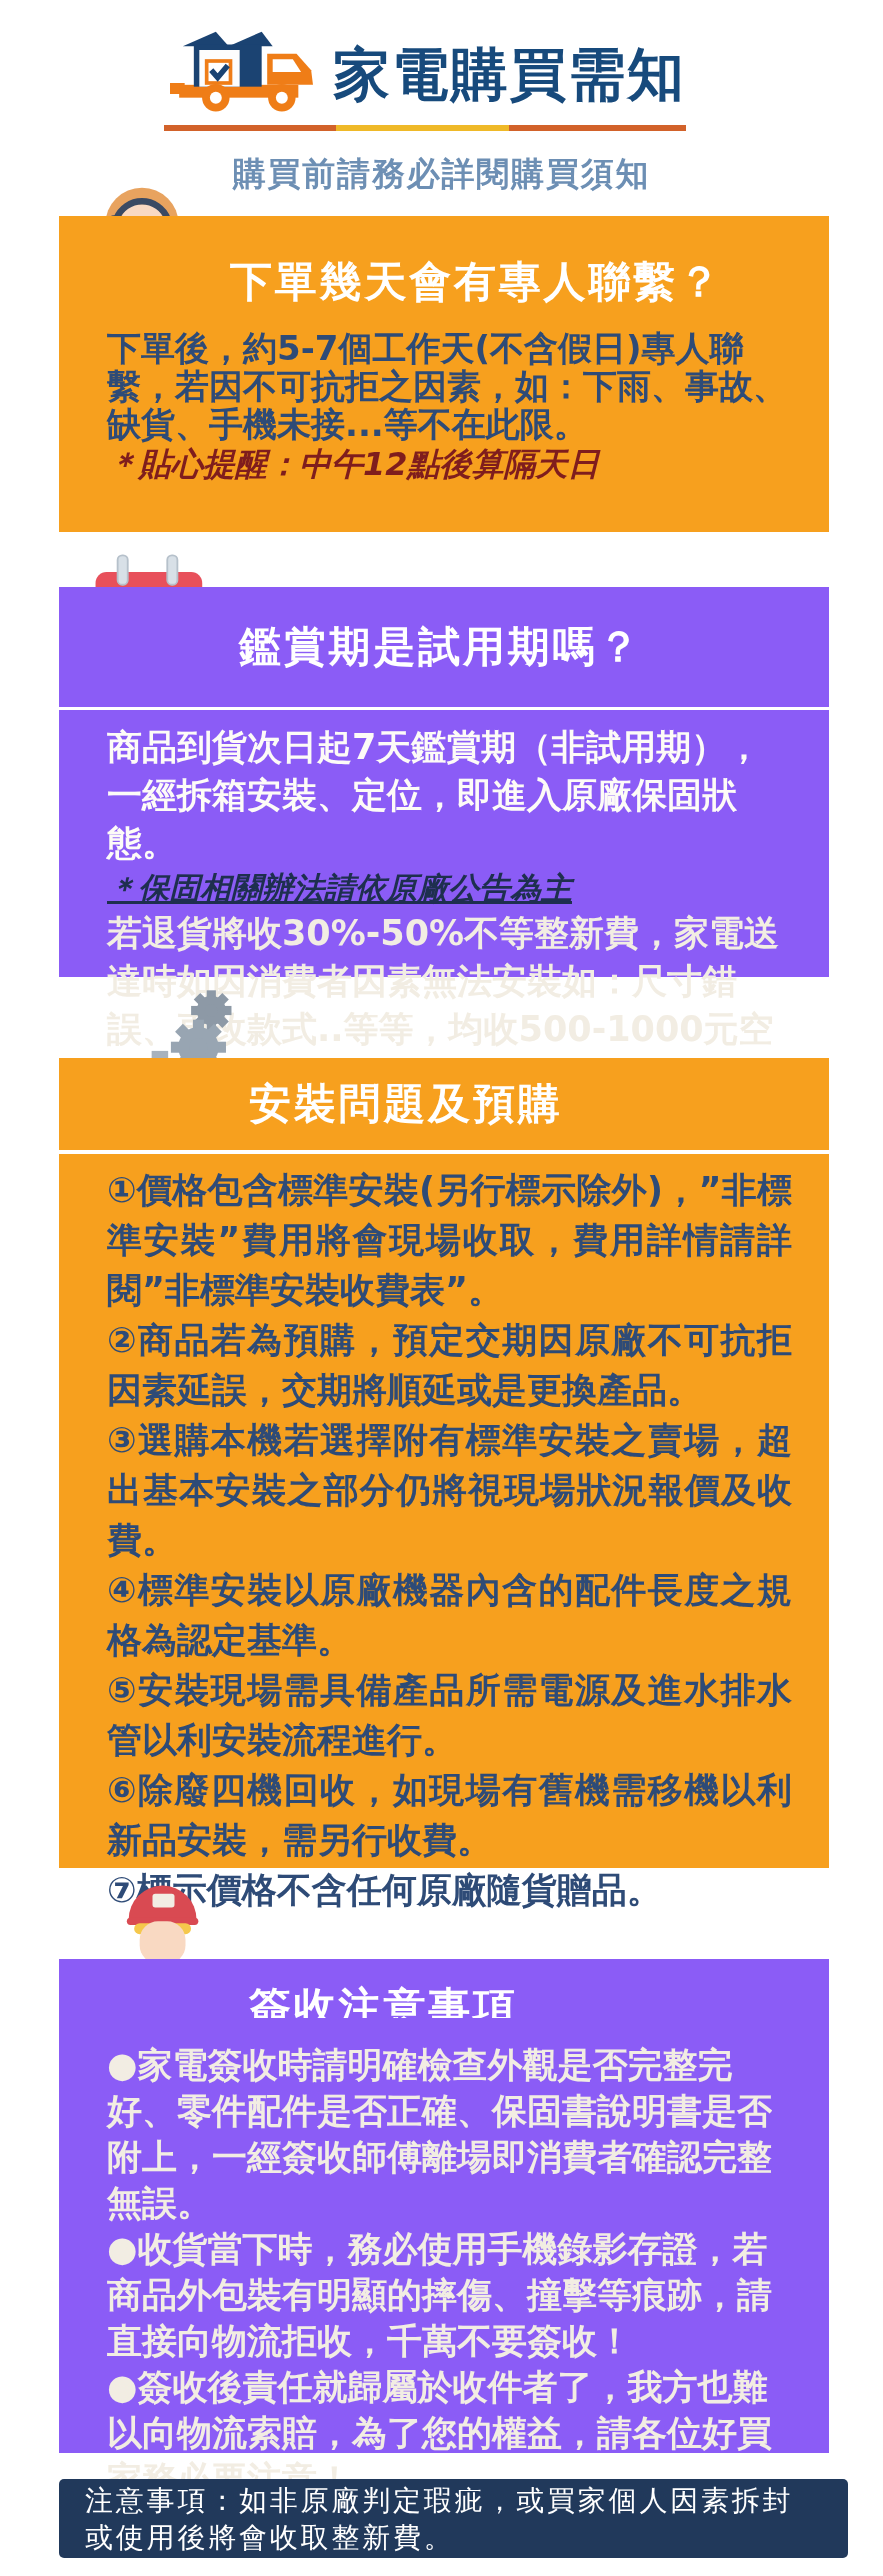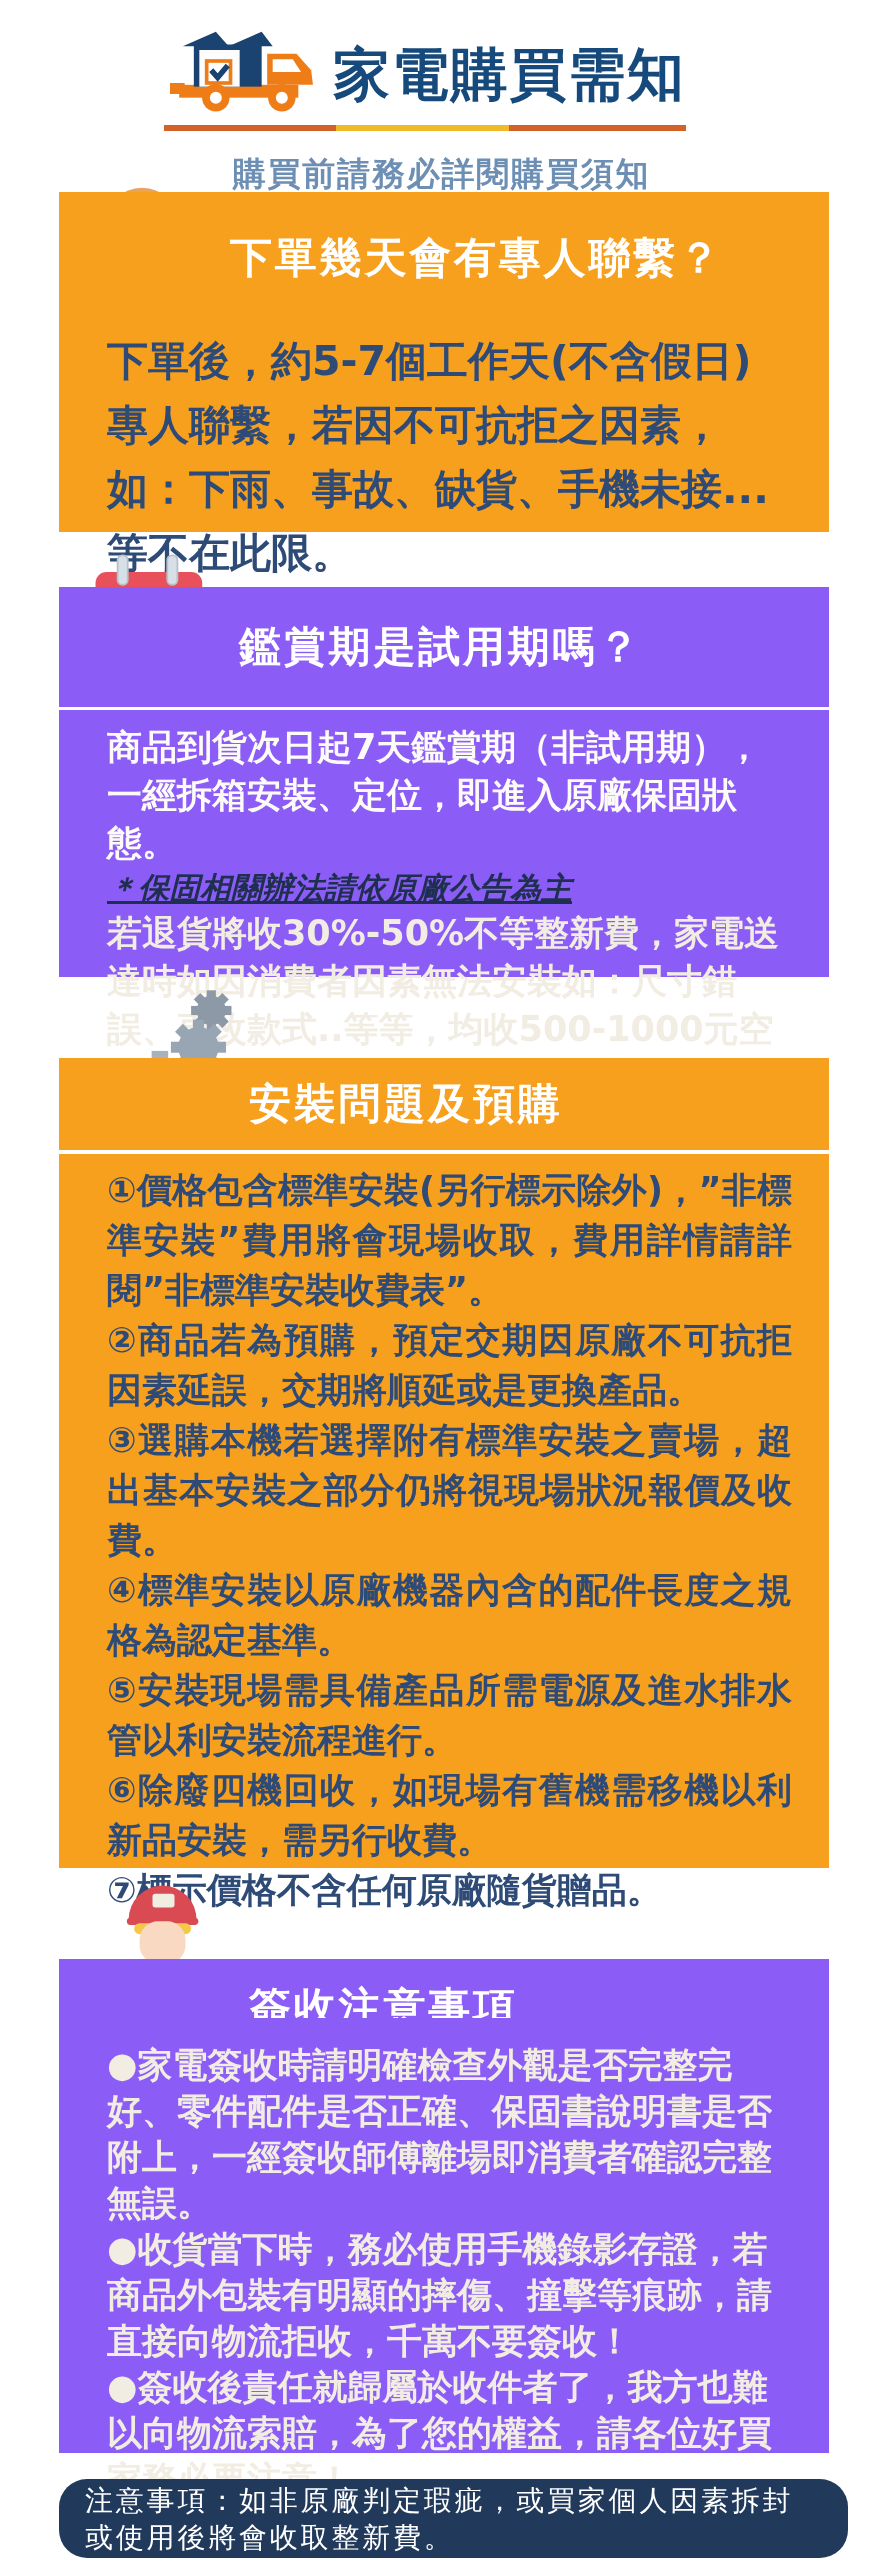--- a/index.html
+++ b/index.html
@@ -28,23 +28,23 @@
   .light{background:#F7A01E;}
   .deep{background:#8b5cf6;}
   .head-band{display:flex;align-items:center;}
   .sec-title{color:#ffffff;font-weight:700;font-size:42px;letter-spacing:2.8px;line-height:1;}
   .body-text{font-weight:700;}
   .navy{color:#2E4B77;}
   .cream{color:#F2EDE3;}
   .white{color:#FDFBF7;}
   .band p{margin:0;}
   
-  .s1-header{top:192px;height:132px;padding-left:171px;}
+  .s1-header{top:216px;height:132px;padding-left:171px;}
   .s1-body{top:311px;height:221px;padding:18.4px 40px 0 48px;}
-  .s1-para{font-size:41px;line-height:64px;}
+  .s1-para{font-size:34px;line-height:38px;}
   .s1-note{margin-top:7.4px;font-size:32px;font-style:italic;color:#7f1d1d;font-weight:700;}
   
   .s2-header{top:587px;height:120px;padding-left:180px;}
   .s2-body{top:710px;height:267px;padding:13px 40px 0 48px;}
   .s2-para{font-size:35px;line-height:48px;}
   .s2-note{font-size:31px;line-height:42px;font-style:italic;font-weight:700;color:#1E2F4F;text-decoration:underline;}
   
   .s3-header{top:1058px;height:92px;padding-left:190px;}
   .s3-body{top:1154px;height:714px;padding:11px 37px 0 48px;}
   .s3-body p{font-size:35px;line-height:50px;text-align:justify;}
@@ -54,21 +54,21 @@
   .s4-body p{font-size:35px;line-height:46px;}
   
   .icon{position:absolute;}
   .agent-icon{left:87px;top:182px;width:110px;height:125px;}
   .calendar-icon{left:90px;top:548px;width:138px;height:160px;}
   .gears-icon{left:103px;top:990px;width:145px;height:164px;}
   .courier-icon{left:103px;top:1879px;width:121px;height:136px;}
   
   .footer{
     position:absolute;left:59px;top:2479px;width:789px;height:79px;
-    background:#21395B;border-radius:28px;box-sizing:border-box;
+    background:#21395B;border-radius:5px;box-sizing:border-box;
     display:flex;align-items:center;padding:3.7px 26px;
     color:#ffffff;font-family:"DejaVu Serif",serif;
     font-size:28px;line-height:37px;letter-spacing:2.8px;font-weight:500;
   }
 </style>
 </head>
 <body>
 
 <div class="page">
 

